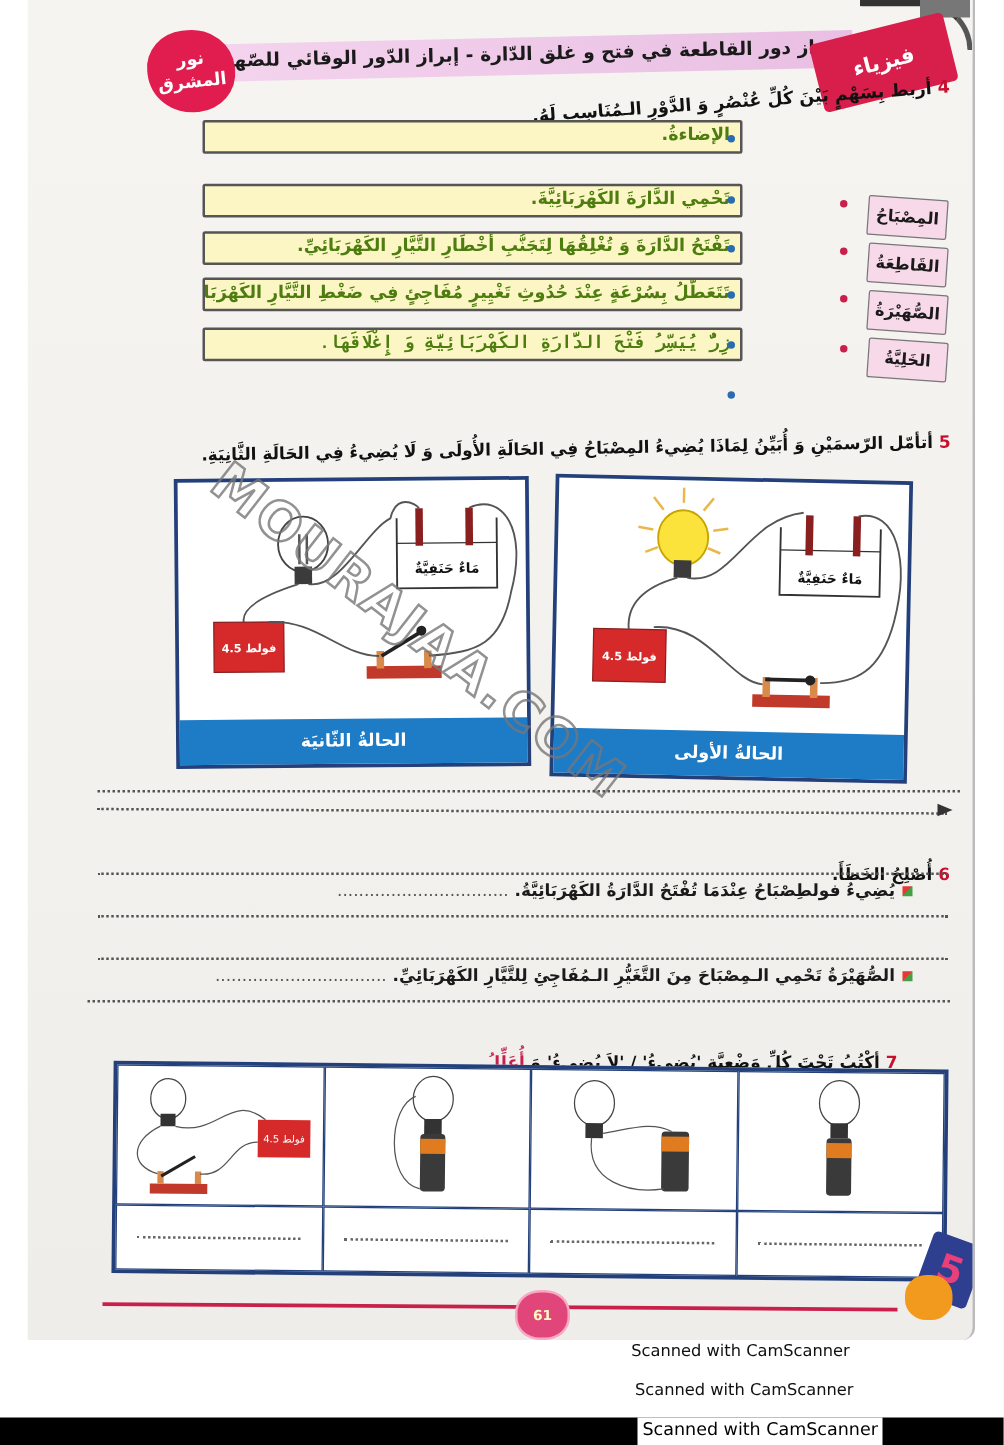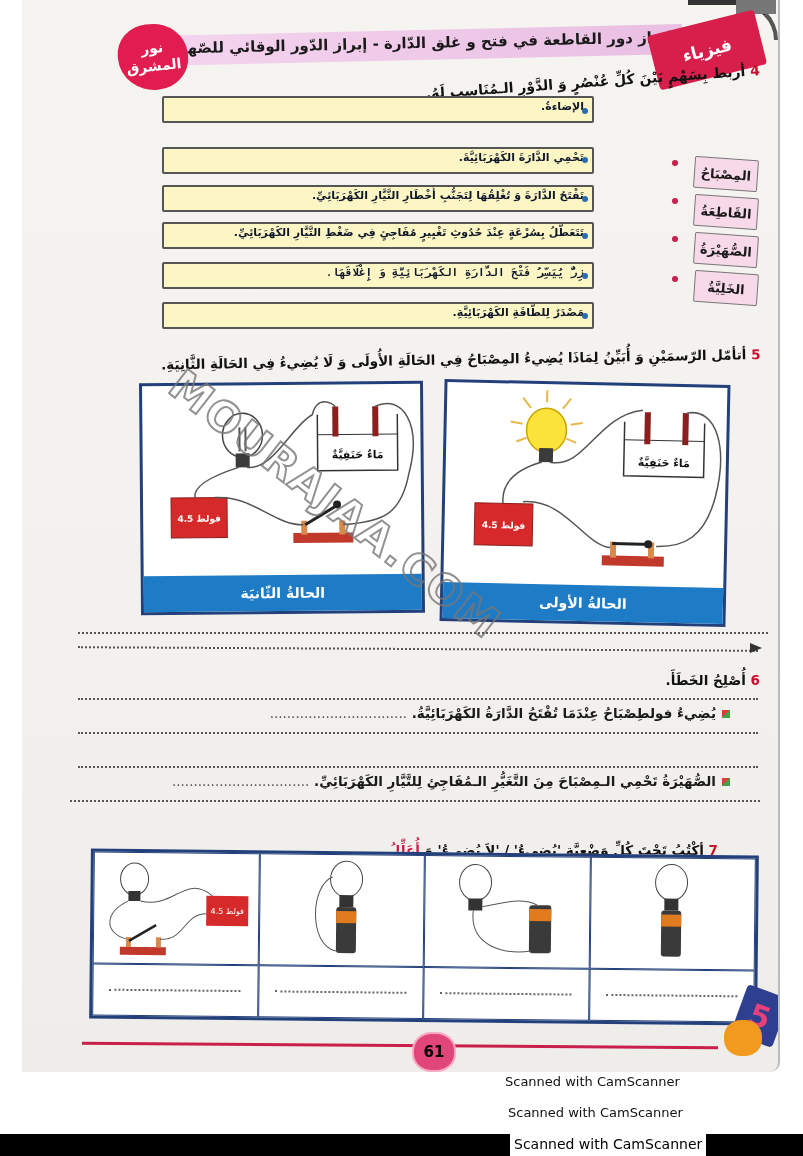--- a/index.html
+++ b/index.html
@@ -44,21 +44,21 @@
   }
 
   .instruction {
     position: absolute; direction: rtl; font-weight: bold; color: #111; white-space: nowrap;
   }
   .q-num { color: #c8102e; }
 
   .role-box {
     position: absolute; left: 140px; width: 432px; height: 27px;
     background: #fbf6c4; border: 2px solid #555; border-radius: 2px;
-    direction: rtl; padding: 2px 8px; font-weight: bold; font-size: 11px; color: #0f172a;
+    direction: rtl; padding: 2px 8px; font-weight: bold; font-size: 14px; color: #4d7c0f;
     white-space: nowrap; overflow: hidden;
   }
   .dot {
     position: absolute; width: 6px; height: 6px; border-radius: 50%;
   }
   .dot-blue { background: #2b6cb0; }
   .dot-red { background: #c8204a; }
   .elem-box {
     position: absolute; left: 672px; width: 64px; height: 32px;
     background: #f7d9e9; border: 1.5px solid #777; border-radius: 2px;
@@ -104,21 +104,21 @@
   .grid-cell { border: 1.5px solid #23407a; position: relative; }
   .grid-answer { display: flex; align-items: center; justify-content: center; }
   .grid-answer span { width: 80%; border-top: 2px dotted #666; }
 
   .footer-line {
     position: absolute; left: 60px; right: 60px; top: 1044px; height: 3px; background: #c8204a;
     transform: rotate(0.4deg);
   }
   .page-number {
     position: absolute; left: 390px; top: 1032px; width: 44px; height: 40px;
-    background: #e0467a; border-radius: 45%; color: #000000; font-weight: bold; font-size: 15px;
+    background: #e0467a; border-radius: 45%; color: #fef9c3; font-weight: bold; font-size: 11px;
     display: flex; align-items: center; justify-content: center; border: 2px solid #f8a9c4;
   }
   .level-badge {
     position: absolute; left: 716px; top: 990px; width: 44px; height: 52px;
     background: #2e3f8f; transform: rotate(20deg); border-radius: 4px;
     color: #e8407a; font-weight: bold; font-size: 30px;
     display: flex; align-items: center; justify-content: center;
   }
   .level-blob {
     position: absolute; left: 702px; top: 1020px; width: 38px; height: 36px;
@@ -159,21 +159,20 @@
   <div class="instruction" style="right:18px; top:62px; font-size:14px; transform:rotate(-4deg); transform-origin:right center;">
     <span class="q-num">4</span>
     <span>أربط بِسَهْمٍ بَيْنَ كُلِّ عُنْصُرٍ وَ الدَّوْرِ الـمُنَاسِبِ لَهُ.</span>
   </div>
 
   <div class="role-box" style="top:96px;">الإضاءةُ.</div>
   <div class="role-box" style="top:147px;">تَحْمِي الدَّارَةَ الكَهْرَبَائِيَّةَ.</div>
   <div class="role-box" style="top:185px;">تَفْتَحُ الدَّارَةَ وَ تُغْلِقُهَا لِتَجَنُّبِ أَخْطَارِ التَّيَّارِ الكَهْرَبَائِيِّ.</div>
   <div class="role-box" style="top:222px;">تَتَعَطَّلُ بِسُرْعَةٍ عِنْدَ حُدُوثِ تَغْيِيرٍ مُفَاجِئٍ فِي ضَغْطِ التَّيَّارِ الكَهْرَبَائِيِّ.</div>
   <div class="role-box" style="top:262px;font-family:Liberation Mono, monospace;">زِرٌّ يُيَسِّرُ فَتْحَ الدَّارَةِ الكَهْرَبَائِيَّةِ وَ إِغْلَاقَهَا.</div>
-  <div class="role-box" style="top:302px;">مَصْدَرٌ لِلطَّاقَةِ الكَهْرَبَائِيَّةِ.</div>
 
   <div class="dot dot-blue" style="left:560px; top:108px;"></div>
   <div class="dot dot-blue" style="left:560px; top:157px;"></div>
   <div class="dot dot-blue" style="left:560px; top:196px;"></div>
   <div class="dot dot-blue" style="left:560px; top:233px;"></div>
   <div class="dot dot-blue" style="left:560px; top:273px;"></div>
   <div class="dot dot-blue" style="left:560px; top:313px;"></div>
 
   <div class="elem-box" style="top:158px;">المِصْبَاحُ</div>
   <div class="elem-box" style="top:196px;">القَاطِعَةُ</div>
@@ -274,21 +273,21 @@
     </svg>
     <div class="circuit-caption">الحالةُ الأولى</div>
   </div>
 
   <div class="watermark">MOURAJAA.COM</div>
 
   <div class="dotted-line" style="left:56px; width:690px; top:632px;"></div>
   <div class="dotted-line" style="left:56px; width:680px; top:648px; transform:rotate(0.3deg);"></div>
   <div class="arrow-head" style="left:728px; top:643px; transform:rotate(180deg);"></div>
 
-  <div class="instruction" style="right:18px; top:672px; font-size:13.5px;">
+  <div class="instruction" style="right:18px; top:692px; font-size:13.5px;">
     <span class="q-num">6</span>
     <span>أُصْلِحُ الخَطَأَ.</span>
   </div>
 
   <div class="dotted-line" style="left:56px; width:680px; top:698px;"></div>
   <div class="statement" style="top:705px;">
     <span class="bullet-sq"></span><span>يُضِيءُ فولطِصْبَاحُ عِنْدَمَا تُفْتَحُ الدَّارَةُ الكَهْرَبَائِيَّةُ.</span>
     <span class="fill-dots">................................</span>
   </div>
   <div class="dotted-line" style="left:56px; width:680px; top:732px;"></div>

